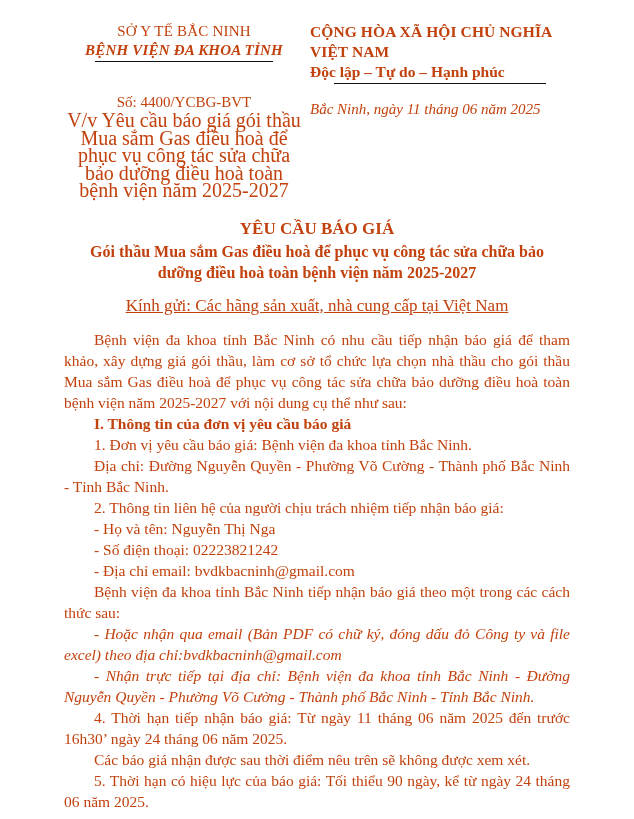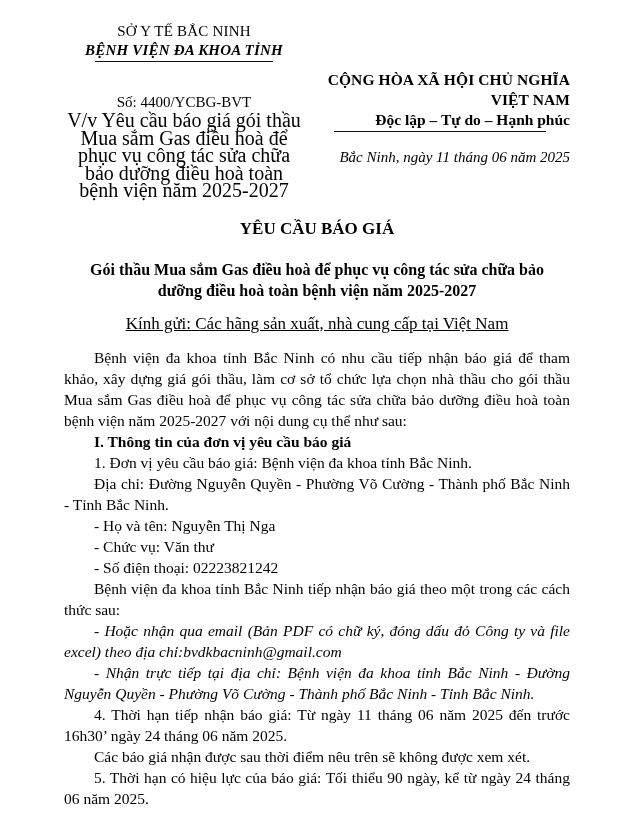--- a/index.html
+++ b/index.html
@@ -2,46 +2,46 @@
 <html><head>
 <meta charset="utf-8">
 <style>
   * { box-sizing: border-box; }
   html, body { margin: 0; padding: 0; background: #ffffff; }
   .page {
     position: relative;
     width: 634px;
     height: 819px;
     background: #ffffff;
-    color: #000000;
+    color: #c2410c;
     font-family: "Liberation Serif", "DejaVu Serif", serif;
     padding: 22px 64px 0 64px;
     overflow: hidden;
   }
 
   
   .header { display: flex; align-items: flex-start; }
   .h-left { width: 240px; text-align: center; flex-shrink: 0; }
-  .h-right { flex: 1; text-align: right; padding-left: 6px; margin-top: 48px; }
+  .h-right { flex: 1; text-align: left; padding-left: 6px; }
 
   .dept   { font-size: 15px; line-height: 19px; letter-spacing: 0.2px; }
   .org    { font-size: 15px; line-height: 19px; font-weight: bold; letter-spacing: 0.2px; font-style: italic; }
   .rule-left  { width: 178px; border-bottom: 1.5px solid #121212; margin: 1px auto 0 auto; }
   .doc-no { font-size: 15px; line-height: 19px; margin-top: 31px; }
   .subject { font-size: 20px; line-height: 17.5px; }
 
   .national { font-size: 15.5px; line-height: 20px; font-weight: bold; letter-spacing: 0.1px; }
   .motto    { font-size: 15.5px; line-height: 20px; font-weight: bold; }
   .rule-right { width: 212px; border-bottom: 1.5px solid #121212; margin: 1px auto 0 auto; }
   .date-line { font-size: 15px; font-style: italic; margin-top: 17px; }
 
   
   .title-block { text-align: center; margin-top: 18px; }
   .doc-title    { font-size: 17px; font-weight: bold; line-height: 22px; }
-  .doc-subtitle { font-size: 16px; font-weight: bold; line-height: 21px; max-width: 486px; margin: 19px auto 0 auto; }
+  .doc-subtitle { font-size: 16px; font-weight: bold; line-height: 21px; max-width: 486px; margin: 1px auto 0 auto; }
   .salutation   { font-size: 17px; margin-top: 13px; text-decoration: underline; }
 
   
   .body-text { margin-top: 13px; font-size: 15.5px; line-height: 21px; text-align: justify; }
   p.para { margin: 0; text-indent: 30px; }
   p.para.bold { font-weight: bold; }
   p.para.italic { font-style: italic; }
 </style>
 </head>
 <body>
@@ -68,23 +68,24 @@
     <div class="doc-title">YÊU CẦU BÁO GIÁ</div>
     <div class="doc-subtitle">Gói thầu Mua sắm Gas điều hoà để phục vụ công tác sửa chữa bảo dưỡng điều hoà toàn bệnh viện năm 2025-2027</div>
     <div class="salutation">Kính gửi: Các hãng sản xuất, nhà cung cấp tại Việt Nam</div>
   </div>
 
   <div class="body-text">
     <p class="para">Bệnh viện đa khoa tỉnh Bắc Ninh có nhu cầu tiếp nhận báo giá để tham khảo, xây dựng giá gói thầu, làm cơ sở tổ chức lựa chọn nhà thầu cho gói thầu Mua sắm Gas điều hoà để phục vụ công tác sửa chữa bảo dưỡng điều hoà toàn bệnh viện năm 2025-2027 với nội dung cụ thể như sau:</p>
     <p class="para bold">I. Thông tin của đơn vị yêu cầu báo giá</p>
     <p class="para">1. Đơn vị yêu cầu báo giá: Bệnh viện đa khoa tỉnh Bắc Ninh.</p>
     <p class="para">Địa chỉ: Đường Nguyễn Quyền - Phường Võ Cường - Thành phố Bắc Ninh - Tỉnh Bắc Ninh.</p>
+    <p class="para">2. Thông tin liên hệ của người chịu trách nhiệm tiếp nhận báo giá:</p>
     <p class="para">- Họ và tên: Nguyễn Thị Nga</p>
-    <p class="para">- Chức vụ: Văn thư</p>
     <p class="para">- Số điện thoại: 02223821242</p>
+    <p class="para">- Địa chỉ email: bvdkbacninh@gmail.com</p>
     <p class="para">Bệnh viện đa khoa tỉnh Bắc Ninh tiếp nhận báo giá theo một trong các cách thức sau:</p>
     <p class="para italic">- Hoặc nhận qua email (Bản PDF có chữ ký, đóng dấu đỏ Công ty và file excel) theo địa chỉ:bvdkbacninh@gmail.com</p>
     <p class="para italic">- Nhận trực tiếp tại địa chỉ: Bệnh viện đa khoa tỉnh Bắc Ninh - Đường Nguyễn Quyền - Phường Võ Cường - Thành phố Bắc Ninh - Tỉnh Bắc Ninh.</p>
     <p class="para">4. Thời hạn tiếp nhận báo giá: Từ ngày 11 tháng 06 năm 2025 đến trước 16h30’ ngày 24 tháng 06 năm 2025.</p>
     <p class="para">Các báo giá nhận được sau thời điểm nêu trên sẽ không được xem xét.</p>
     <p class="para">5. Thời hạn có hiệu lực của báo giá: Tối thiểu 90 ngày, kể từ ngày 24 tháng 06 năm 2025.</p>
   </div>
 
 </div>
 

